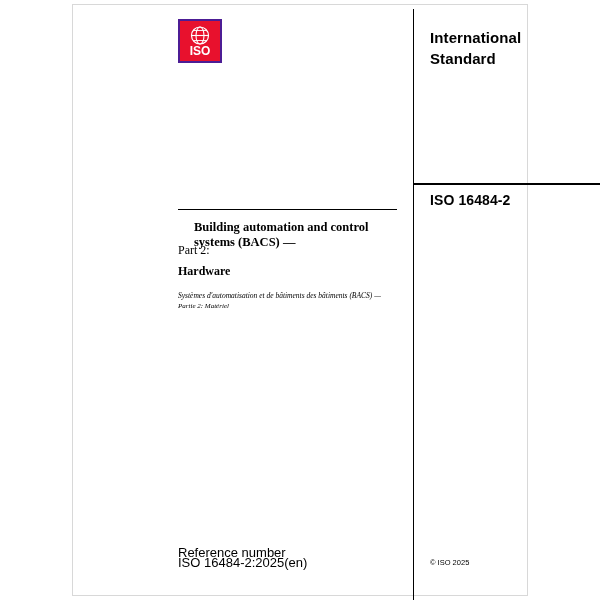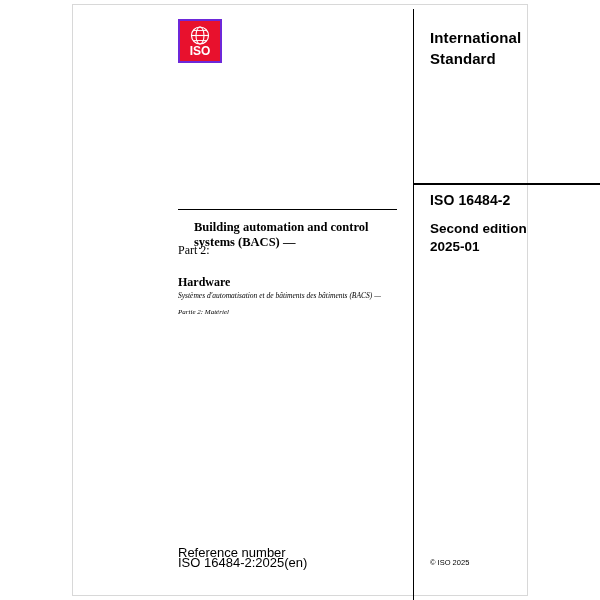--- a/index.html
+++ b/index.html
@@ -45,21 +45,21 @@
     background: #000000;
   }
 
   
   .logo {
     position: absolute;
     left: 105px;
     top: 14px;
     width: 44px;
     height: 44px;
-    background: #6d28d9;
+    background: #4c1d95;
     color: #ffffff;
     display: flex;
     align-items: center;
     justify-content: center;
   }
   .logo svg { display: block; }
 
   
   .intl-std {
     position: absolute;
@@ -125,35 +125,34 @@
   .title-part {
     position: absolute;
     left: 105px;
     top: 238px;
     width: 215px;
     font-size: 12px;
     line-height: 15px;
     font-family: "Liberation Serif", serif;
   }
   .title-part .part-label { font-weight: normal; }
-  .title-part .part-name { font-weight: bold; display: block; margin-top: 17px; }
+  .title-part .part-name { font-weight: bold; display: block; margin-top: 6px; }
 
   .title-fr {
     position: absolute;
     left: 105px;
     top: 286px;
     width: 215px;
     font-size: 7.5px;
     font-style: italic;
     line-height: 10px;
     font-family: "Liberation Serif", serif;
   }
   .title-fr .fr-part {
     display: block;
-    margin-top: 6px;
     font-size: 7px;
   }
 
   
   .ref-block {
     position: absolute;
     left: 105px;
     bottom: 27px;
     width: 200px;
     font-size: 13px;
@@ -190,24 +189,20 @@
     <div class="divider"></div>
 
     <div class="intl-std">
       <div>International</div>
       <div>Standard</div>
     </div>
 
     <div class="ref-rule"></div>
     <div class="std-number">ISO 16484-2</div>
 
-    <div class="edition">
-      <div>Second edition</div>
-      <div>2025-01</div>
-    </div>
 
     <div class="title-rule"></div>
 
     <div class="title-main">Building automation and control systems (BACS) —</div>
 
     <div class="title-part">
       <span class="part-label">Part 2:</span>
       <span class="part-name">Hardware</span>
     </div>
 

